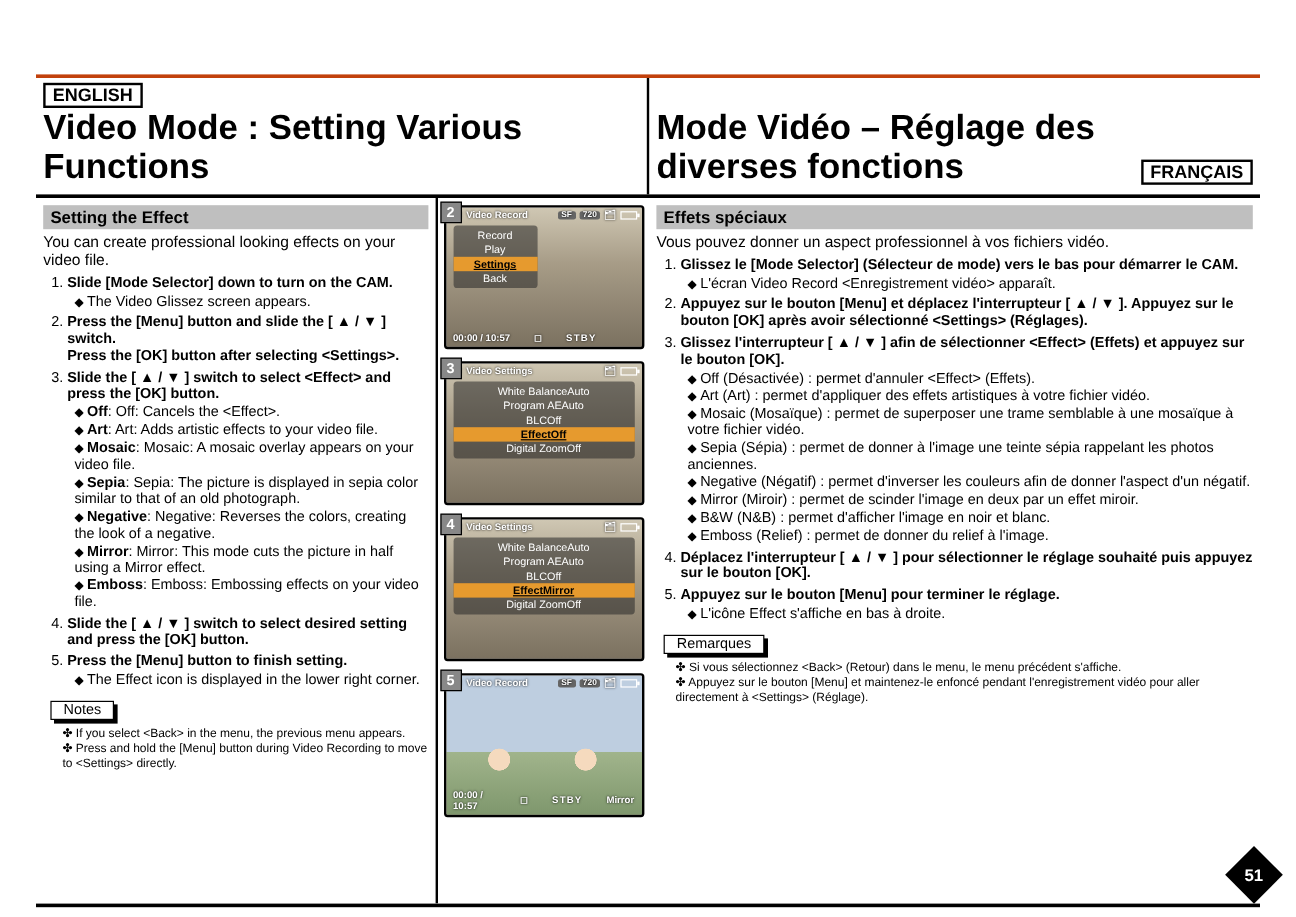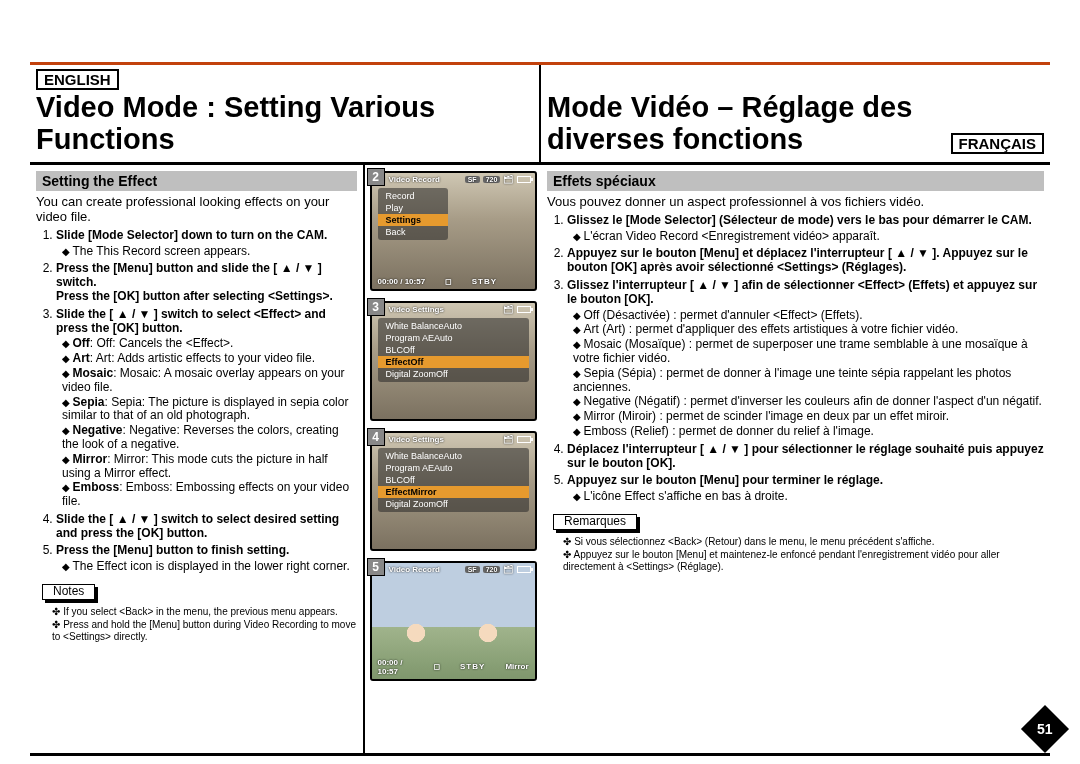--- a/index.html
+++ b/index.html
@@ -149,22 +149,22 @@
   }
   .shot .battery { display: inline-block; width: 14px; height: 7px; border: 1px solid #fff; position: relative; }
   .shot .battery::after { content:""; position:absolute; right:-3px; top:1px; width:2px; height:3px; background:#fff; }
 
   .menu-box {
     margin: 2px 6px;
     background: rgba(40,40,40,.55);
     border-radius: 3px;
     padding: 2px 0;
   }
-  .menu-box .row { padding: 1px 8px; display:flex; justify-content:flex-start; font-size:9px; }
-  .menu-box .row.sel { background: #e69a2e; color:#000; font-weight:bold; }
+  .menu-box .row { padding: 1px 8px; display:flex; justify-content:center; font-size:9px; }
+  .menu-box .row.sel { background: #e69a2e; color:#000; font-weight:bold;text-decoration:underline; }
 
   .shot .btm {
     position: absolute; bottom: 3px; left: 0; right: 0;
     padding: 0 6px; display:flex; gap:20px; align-items:center;
     font-size: 8px; font-weight:bold; text-shadow:0 0 2px #000;
   }
   .stby { letter-spacing: 1px; }
   .sq::before { content: "◻"; }
 
   .photo-bg-kids {
@@ -210,21 +210,21 @@
   <div class="cols">
 
     <div class="col col-left" style="flex:0 0 335px">
       <div class="section-bar">Setting the Effect</div>
       <div class="intro">You can create professional looking effects on your video file.</div>
 
       <ol class="steps">
         <li>
           <span class="main">Slide [Mode Selector] down to turn on the CAM.</span>
           <ul class="diamond">
-              <li>The This Record screen appears.</li>
+              <li>The Video Glissez screen appears.</li>
             </ul>
         </li>
         <li><span class="main" style="white-space:pre-line">Press the [Menu] button and slide the [ ▲ / ▼ ] switch.
 Press the [OK] button after selecting &lt;Settings&gt;.</span></li>
         <li>
           <span class="main">Slide the [ ▲ / ▼ ] switch to select &lt;Effect&gt; and press the [OK] button.</span>
           <ul class="diamond">
             <li><b>Off</b>: <span>Off: Cancels the &lt;Effect&gt;.</span></li>
             <li><b>Art</b>: <span>Art: Adds artistic effects to your video file.</span></li>
             <li><b>Mosaic</b>: <span>Mosaic: A mosaic overlay appears on your video file.</span></li>
@@ -394,20 +394,21 @@
         <li><span class="main">Appuyez sur le bouton [Menu] et déplacez l'interrupteur [ ▲ / ▼ ]. Appuyez sur le bouton [OK] après avoir sélectionné &lt;Settings&gt; (Réglages).</span></li>
         <li>
           <span class="main">Glissez l'interrupteur [ ▲ / ▼ ] afin de sélectionner &lt;Effect&gt; (Effets) et appuyez sur le bouton [OK].</span>
           <ul class="diamond">
             <li>Off (Désactivée) : permet d'annuler &lt;Effect&gt; (Effets).</li>
             <li>Art (Art) : permet d'appliquer des effets artistiques à votre fichier vidéo.</li>
             <li>Mosaic (Mosaïque) : permet de superposer une trame semblable à une mosaïque à votre fichier vidéo.</li>
             <li>Sepia (Sépia) : permet de donner à l'image une teinte sépia rappelant les photos anciennes.</li>
             <li>Negative (Négatif) : permet d'inverser les couleurs afin de donner l'aspect d'un négatif.</li>
             <li>Mirror (Miroir) : permet de scinder l'image en deux par un effet miroir.</li>
+            <li>B&amp;W (N&amp;B) : permet d'afficher l'image en noir et blanc.</li>
             <li>Emboss (Relief) : permet de donner du relief à l'image.</li>
           </ul>
         </li>
         <li><span class="main">Déplacez l'interrupteur [ ▲ / ▼ ] pour sélectionner le réglage souhaité puis appuyez sur le bouton [OK].</span></li>
         <li>
           <span class="main">Appuyez sur le bouton [Menu] pour terminer le réglage.</span>
           <ul class="diamond">
               <li>L'icône Effect s'affiche en bas à droite.</li>
             </ul>
         </li>

